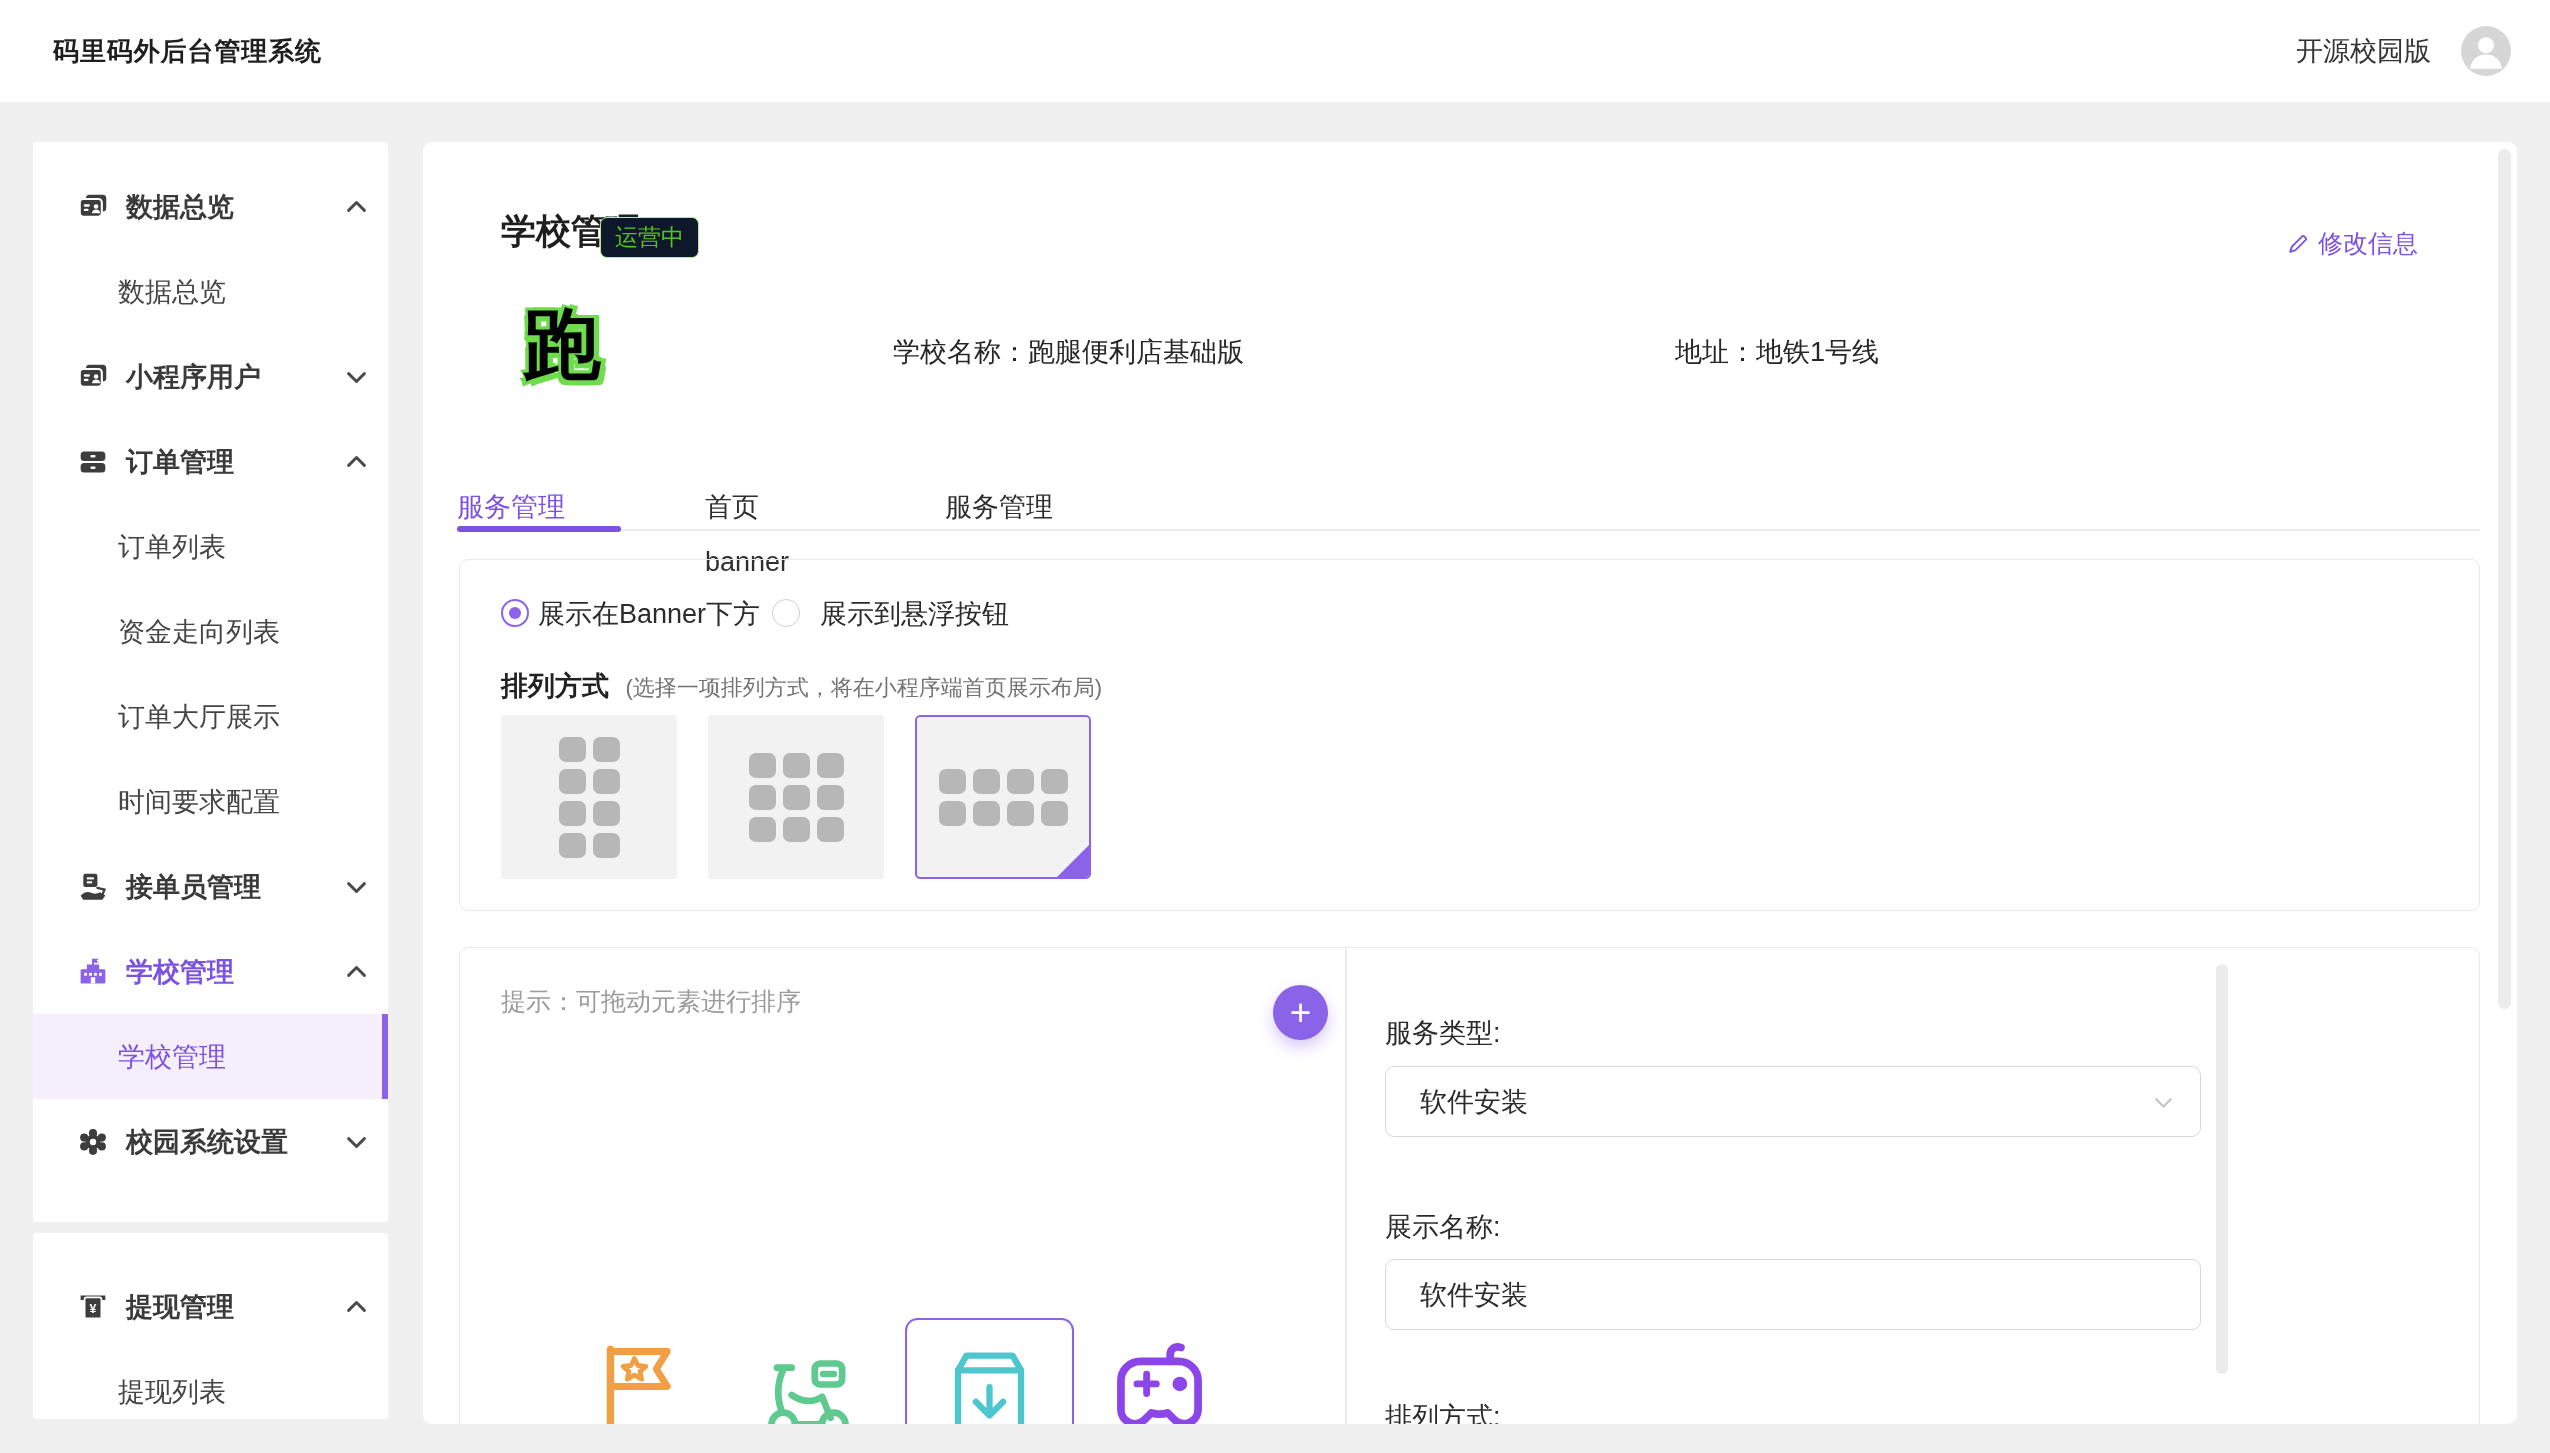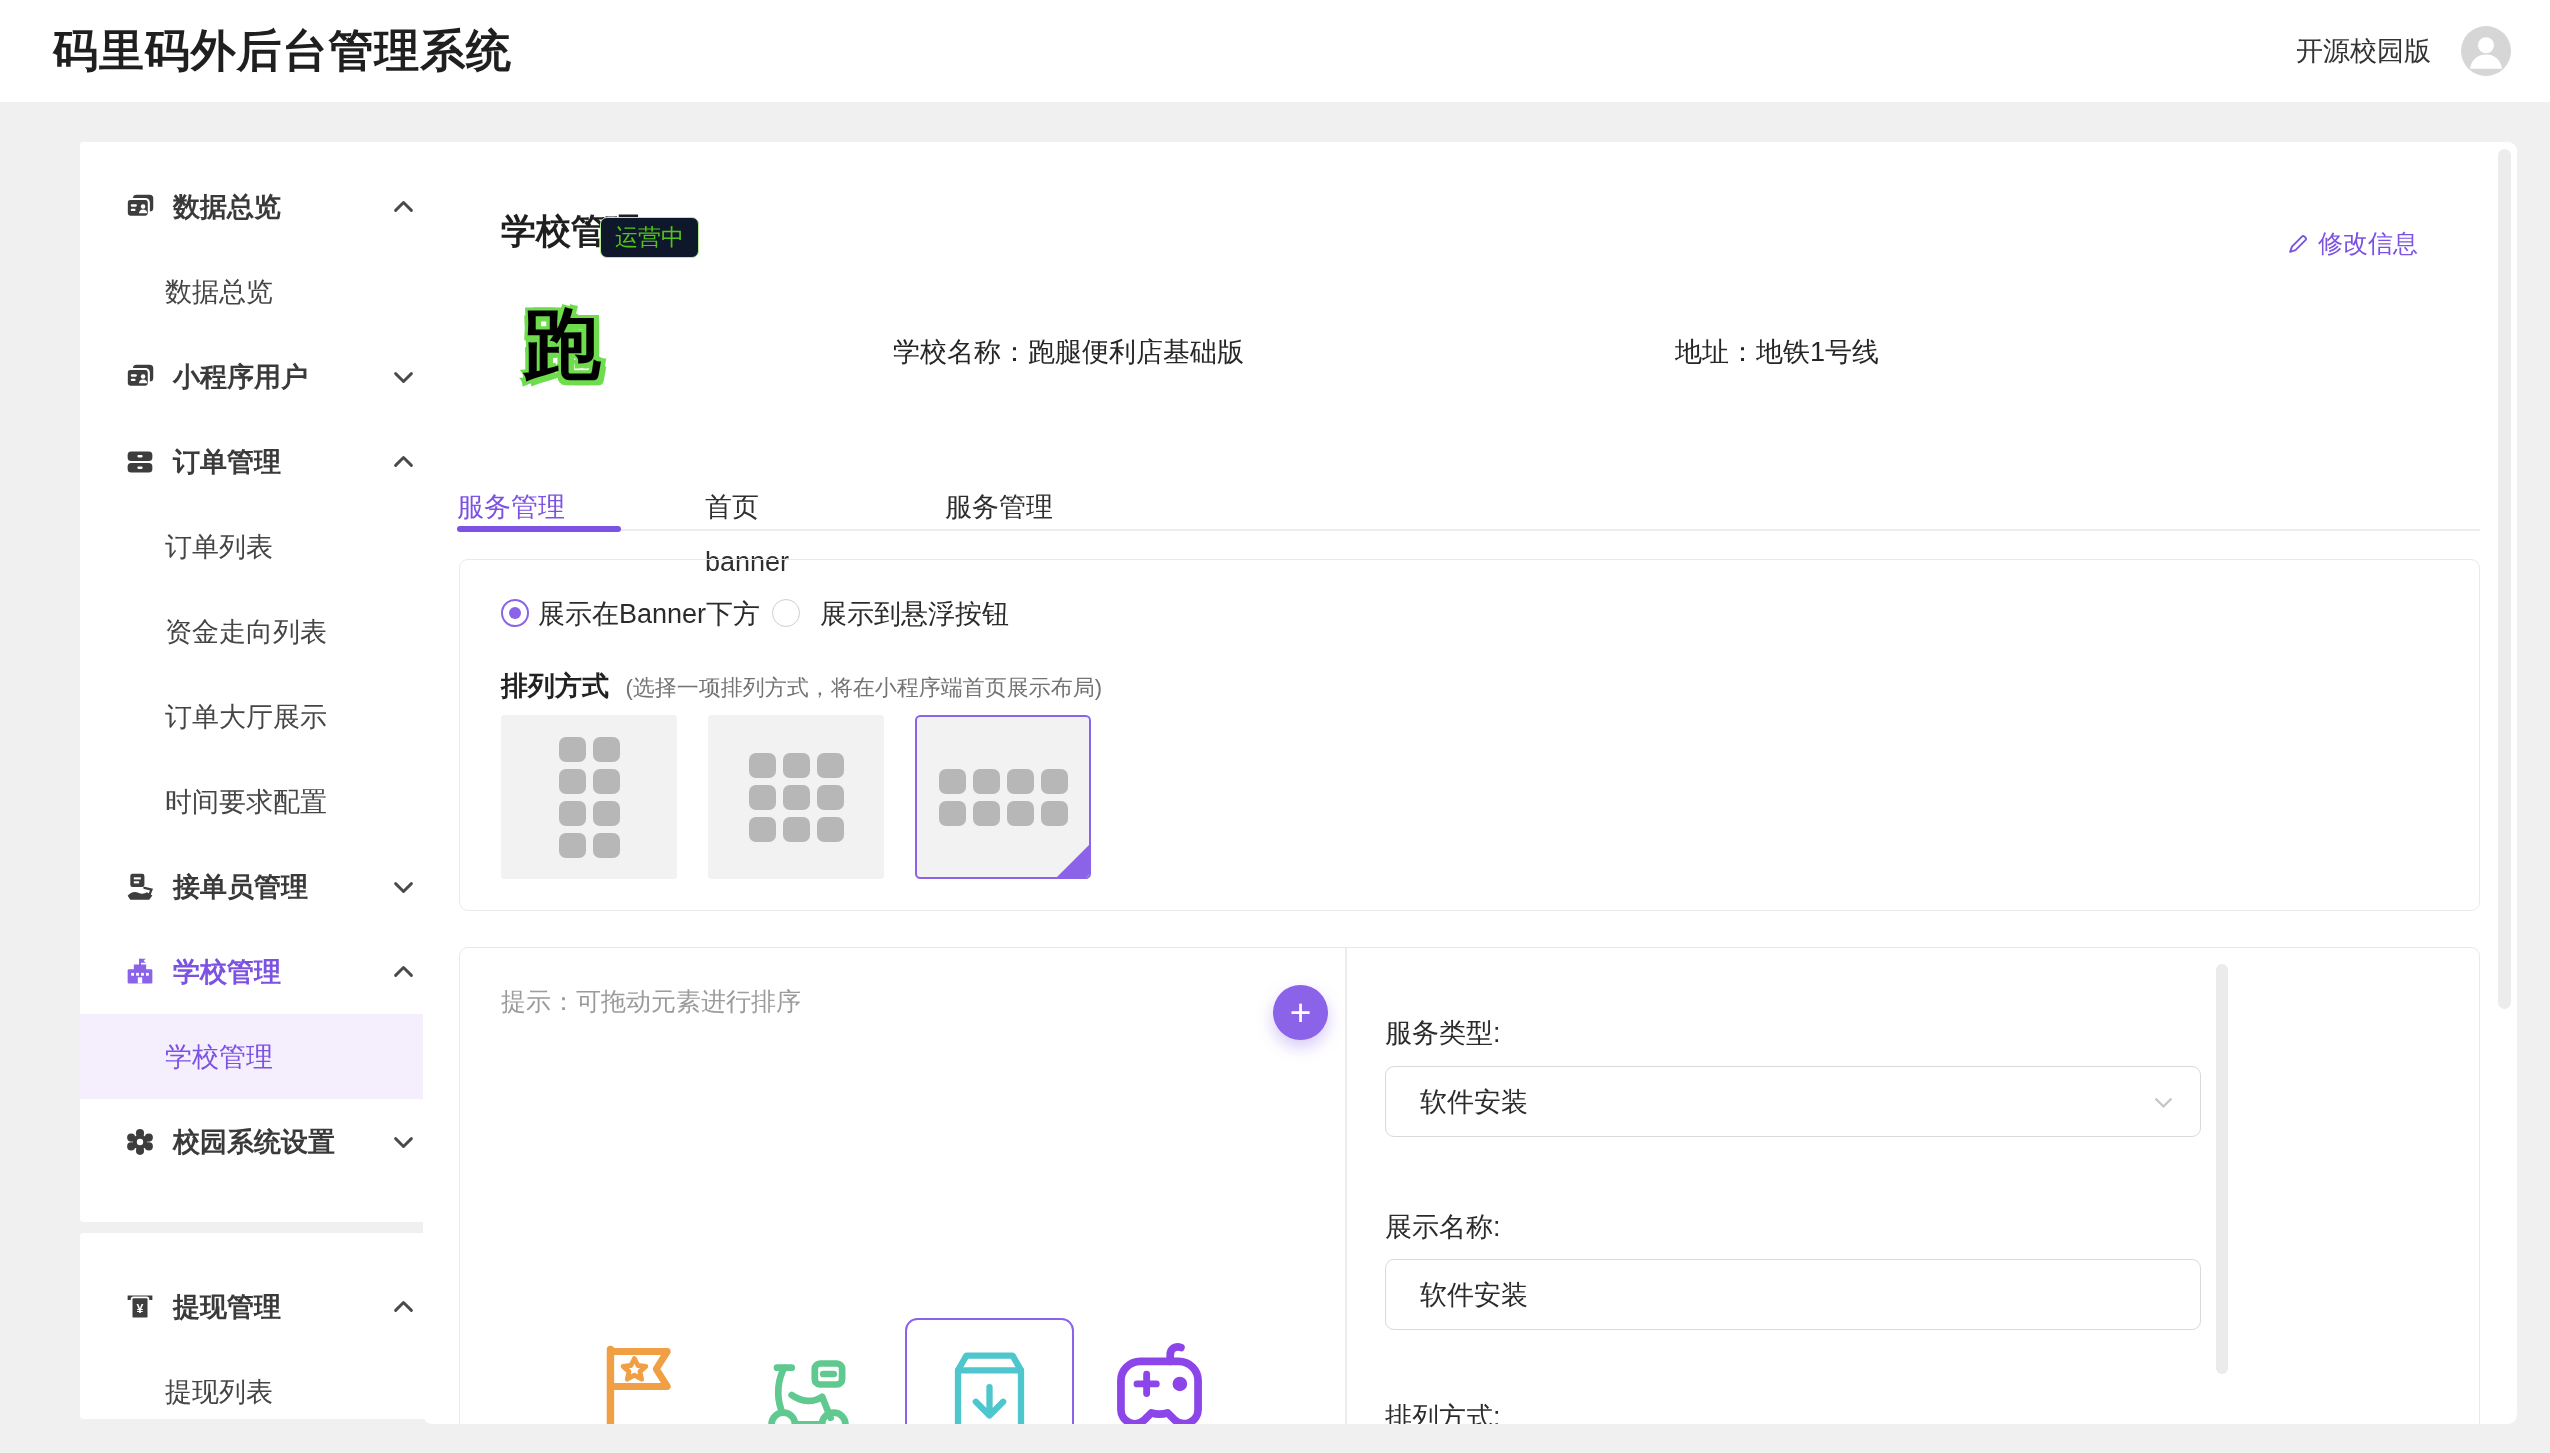--- a/index.html
+++ b/index.html
@@ -6,26 +6,26 @@
   body{
     width:2550px;height:1454px;position:relative;overflow:hidden;
     background:#f0f0f0;
     font-family:"Liberation Sans","DejaVu Sans",sans-serif;
     color:#333;
   }
   .abs{position:absolute;}
 
   
   .topbar{position:absolute;left:0;top:0;width:2550px;height:102px;background:#ffffff;}
-  .topbar .app-title{position:absolute;left:53px;top:0;line-height:102px;font-size:45px;font-weight:bold;color:#1f1f1f;letter-spacing:0.9px;}
+  .topbar .app-title{position:absolute;left:53px;top:0;line-height:102px;font-size:26px;font-weight:bold;color:#1f1f1f;letter-spacing:0.9px;}
   .topbar .right{position:absolute;right:39px;top:0;height:102px;display:flex;align-items:center;gap:30px;}
   .edition{font-size:27px;color:#333;}
 
   
-  .side-card{position:absolute;left:33px;width:355px;background:#fff;border-radius:3.5px;overflow:hidden;margin-left:47px;}
+  .side-card{position:absolute;left:33px;width:355px;background:#fff;border-radius:3.5px;overflow:hidden;}
   #side1{top:142px;height:1080px;padding-top:22px;box-sizing:border-box;}
   #side2{top:1233px;height:186px;padding-top:31px;box-sizing:border-box;}
   .s-row{height:85px;display:flex;align-items:center;position:relative;cursor:pointer;}
   .s-group{padding-left:45px;}
   .s-group .micon{width:30px;height:30px;margin-right:18px;flex:0 0 30px;display:flex;align-items:center;}
   .s-group .glabel{font-size:27px;font-weight:600;color:#3a3a3a;}
   .s-group.active .glabel{color:#7c52e3;}
   .chev{position:absolute;right:18px;top:50%;transform:translateY(-50%);display:flex;}
   .s-sub{padding-left:85px;font-size:27px;color:#454545;}
   .s-sub.selected{background:#f4eefd;color:#7c52e3;}

